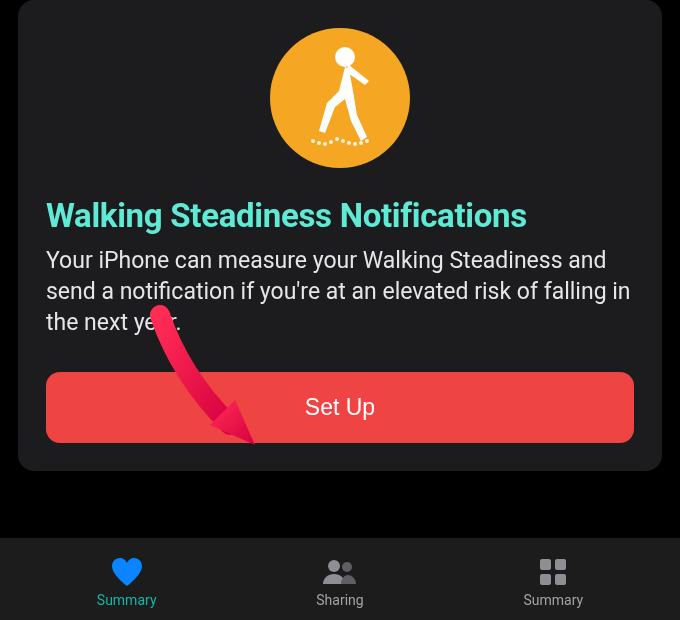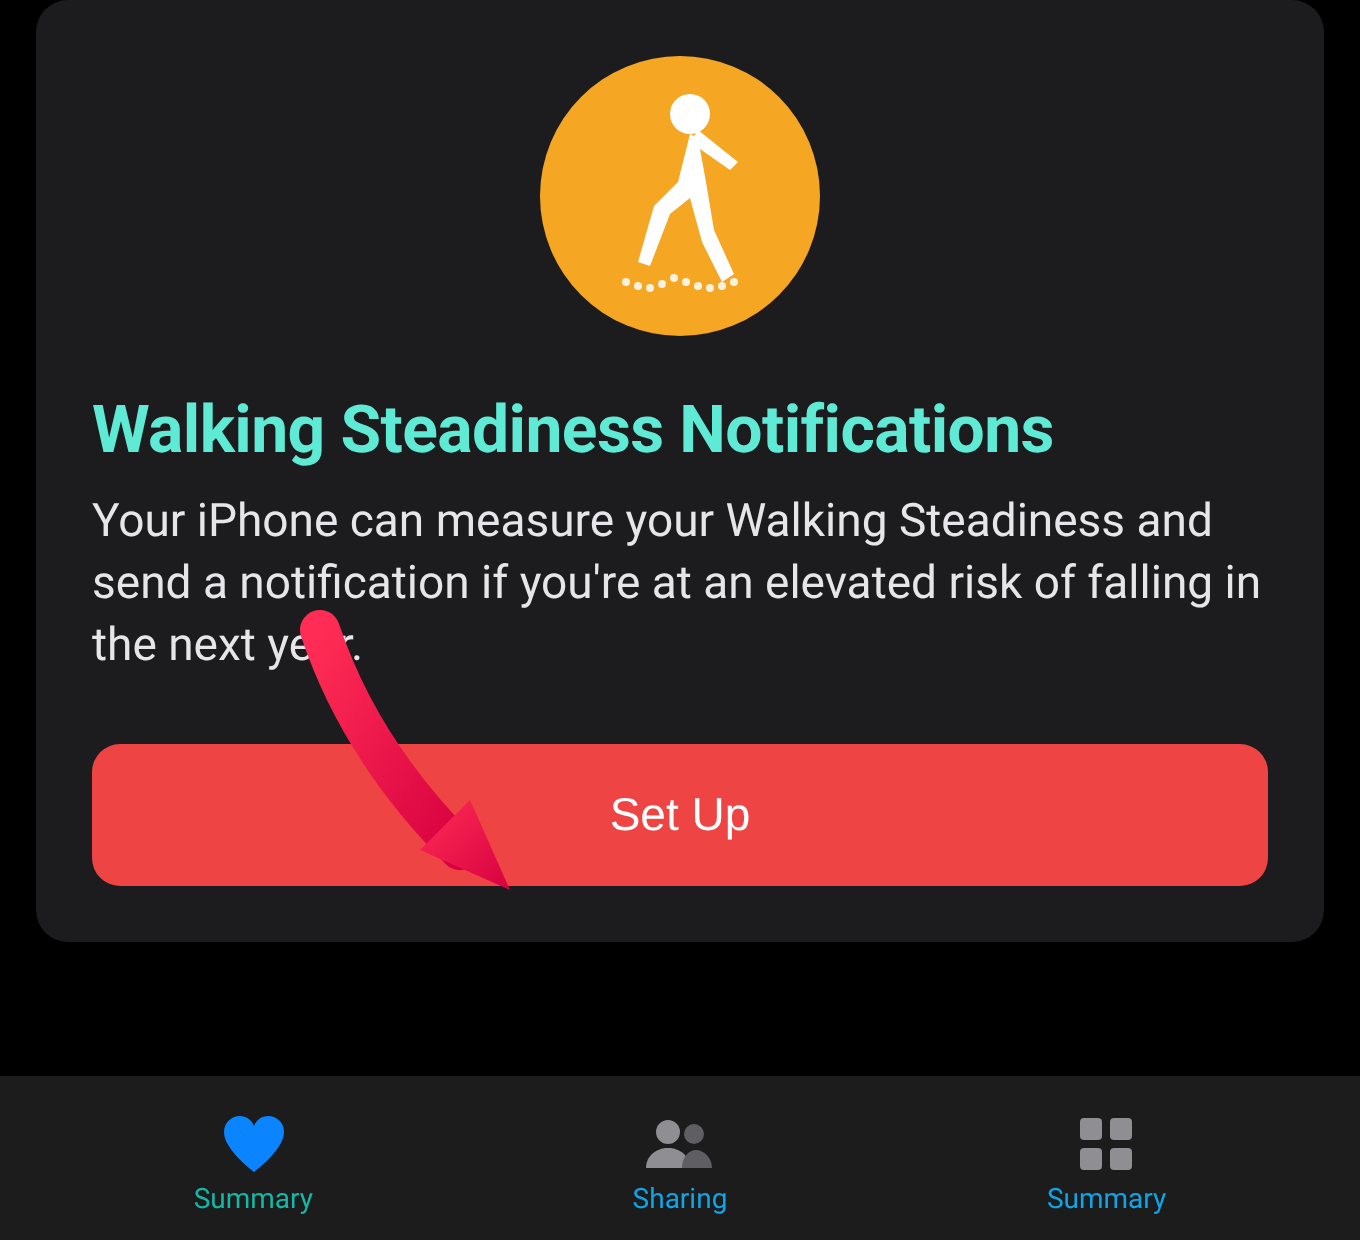--- a/index.html
+++ b/index.html
@@ -90,21 +90,21 @@
       justify-content: center;
     }
     .tab-label {
       font-size: 14px;
       font-weight: 400;
     }
     .tab.active .tab-label {
       color: #14b8a6;
     }
     .tab.inactive .tab-label {
-      color: #0ea5e9;
+      color: #a3a3a3;
     }
     .arrow-annotation {
       position: absolute;
       left: 140px;
       top: 305px;
       pointer-events: none;
       z-index: 100;
     }
   </style>
 </head>

